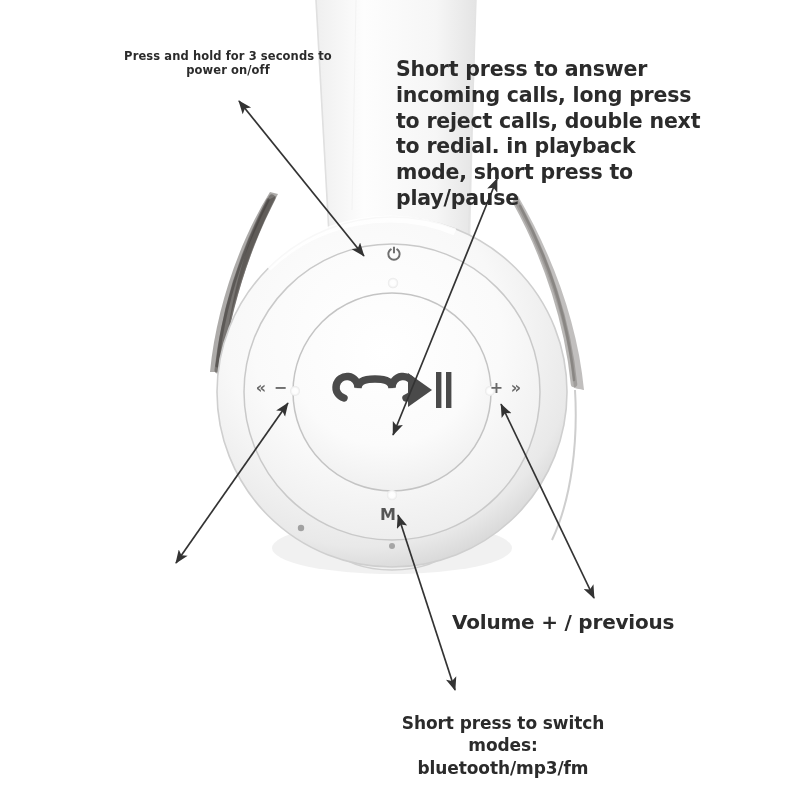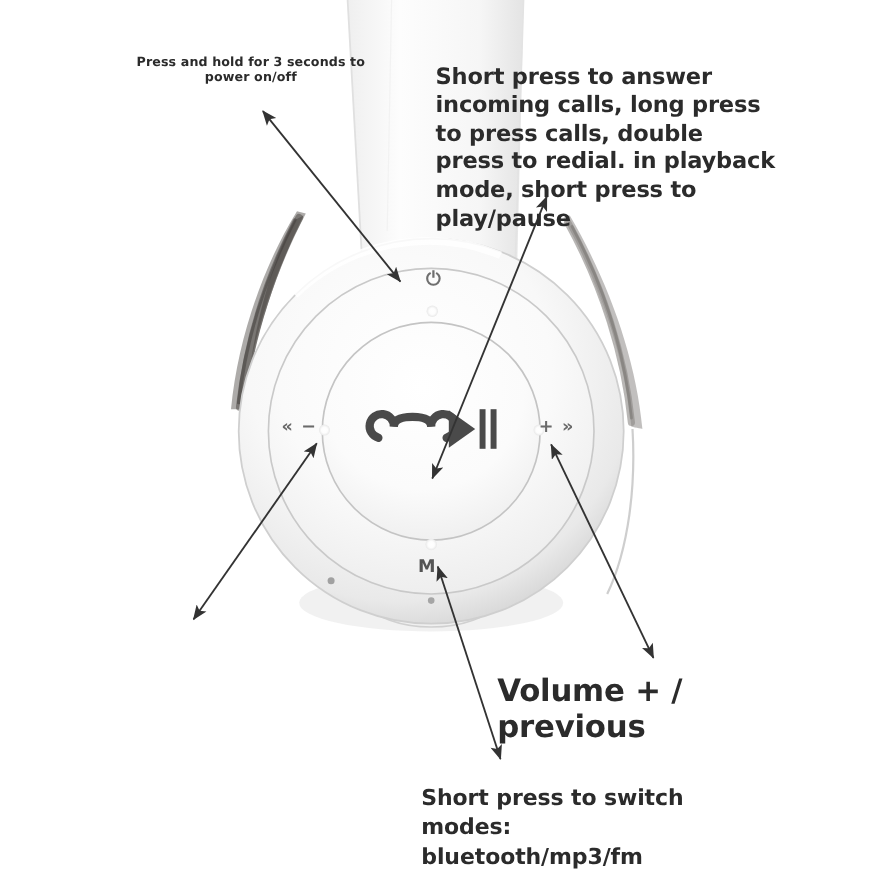--- a/index.html
+++ b/index.html
@@ -21,25 +21,25 @@
   #ann-call{
     left:396px;top:57px;width:310px;
     font-size:20.5px;line-height:1.26;letter-spacing:-.2px;
   }
   #ann-volminus{
     left:88px;top:582px;width:300px;
     font-size:25px;letter-spacing:-.2px;
   }
   #ann-volplus{
     left:452px;top:611px;width:290px;
-    font-size:28px;letter-spacing:-.2px;
+    font-size:20px;letter-spacing:-.2px;
   }
   #ann-mode{
     left:383px;top:712px;width:240px;
-    font-size:20px;line-height:1.32;letter-spacing:-.1px;
+    font-size:17px;line-height:1.32;letter-spacing:-.1px;text-align:center;
   }
 
   
   svg#device{position:absolute;left:0;top:0;width:800px;height:800px;}
 
   
   .sym{position:absolute;color:#4a4a4a;font-weight:700;user-select:none;}
   #sym-power{left:380px;top:246px;width:28px;text-align:center;font-size:17px;line-height:1;color:#6f6f6f;}
   #sym-m{left:374px;top:505px;width:28px;text-align:center;font-size:16px;color:#555;font-weight:700;}
   #sym-left{left:246px;top:378px;width:52px;text-align:center;font-size:16px;color:#6a6a6a;letter-spacing:1px;}
@@ -174,20 +174,20 @@
     </g>
   </svg>
 
   <div class="sym" id="sym-power">⏻</div>
   <div class="sym" id="sym-m">M</div>
   <div class="sym" id="sym-left">« −</div>
   <div class="sym" id="sym-right">+ »</div>
 
   <div class="ann" id="ann-power">Press and hold for 3 seconds to power on/off</div>
 
-  <div class="ann" id="ann-call">Short press to answer incoming calls, long press to press calls, double press to redial. in playback mode, short press to play/pause</div>
+  <div class="ann" id="ann-call">Short press to answer incoming calls, long press to reject calls, double next to redial. in playback mode, short press to play/pause</div>
 
 
   <div class="ann" id="ann-volplus">Volume + / previous</div>
 
   <div class="ann" id="ann-mode">Short press to switch modes: bluetooth/mp3/fm</div>
 
 </div>
 
 </body></html>

